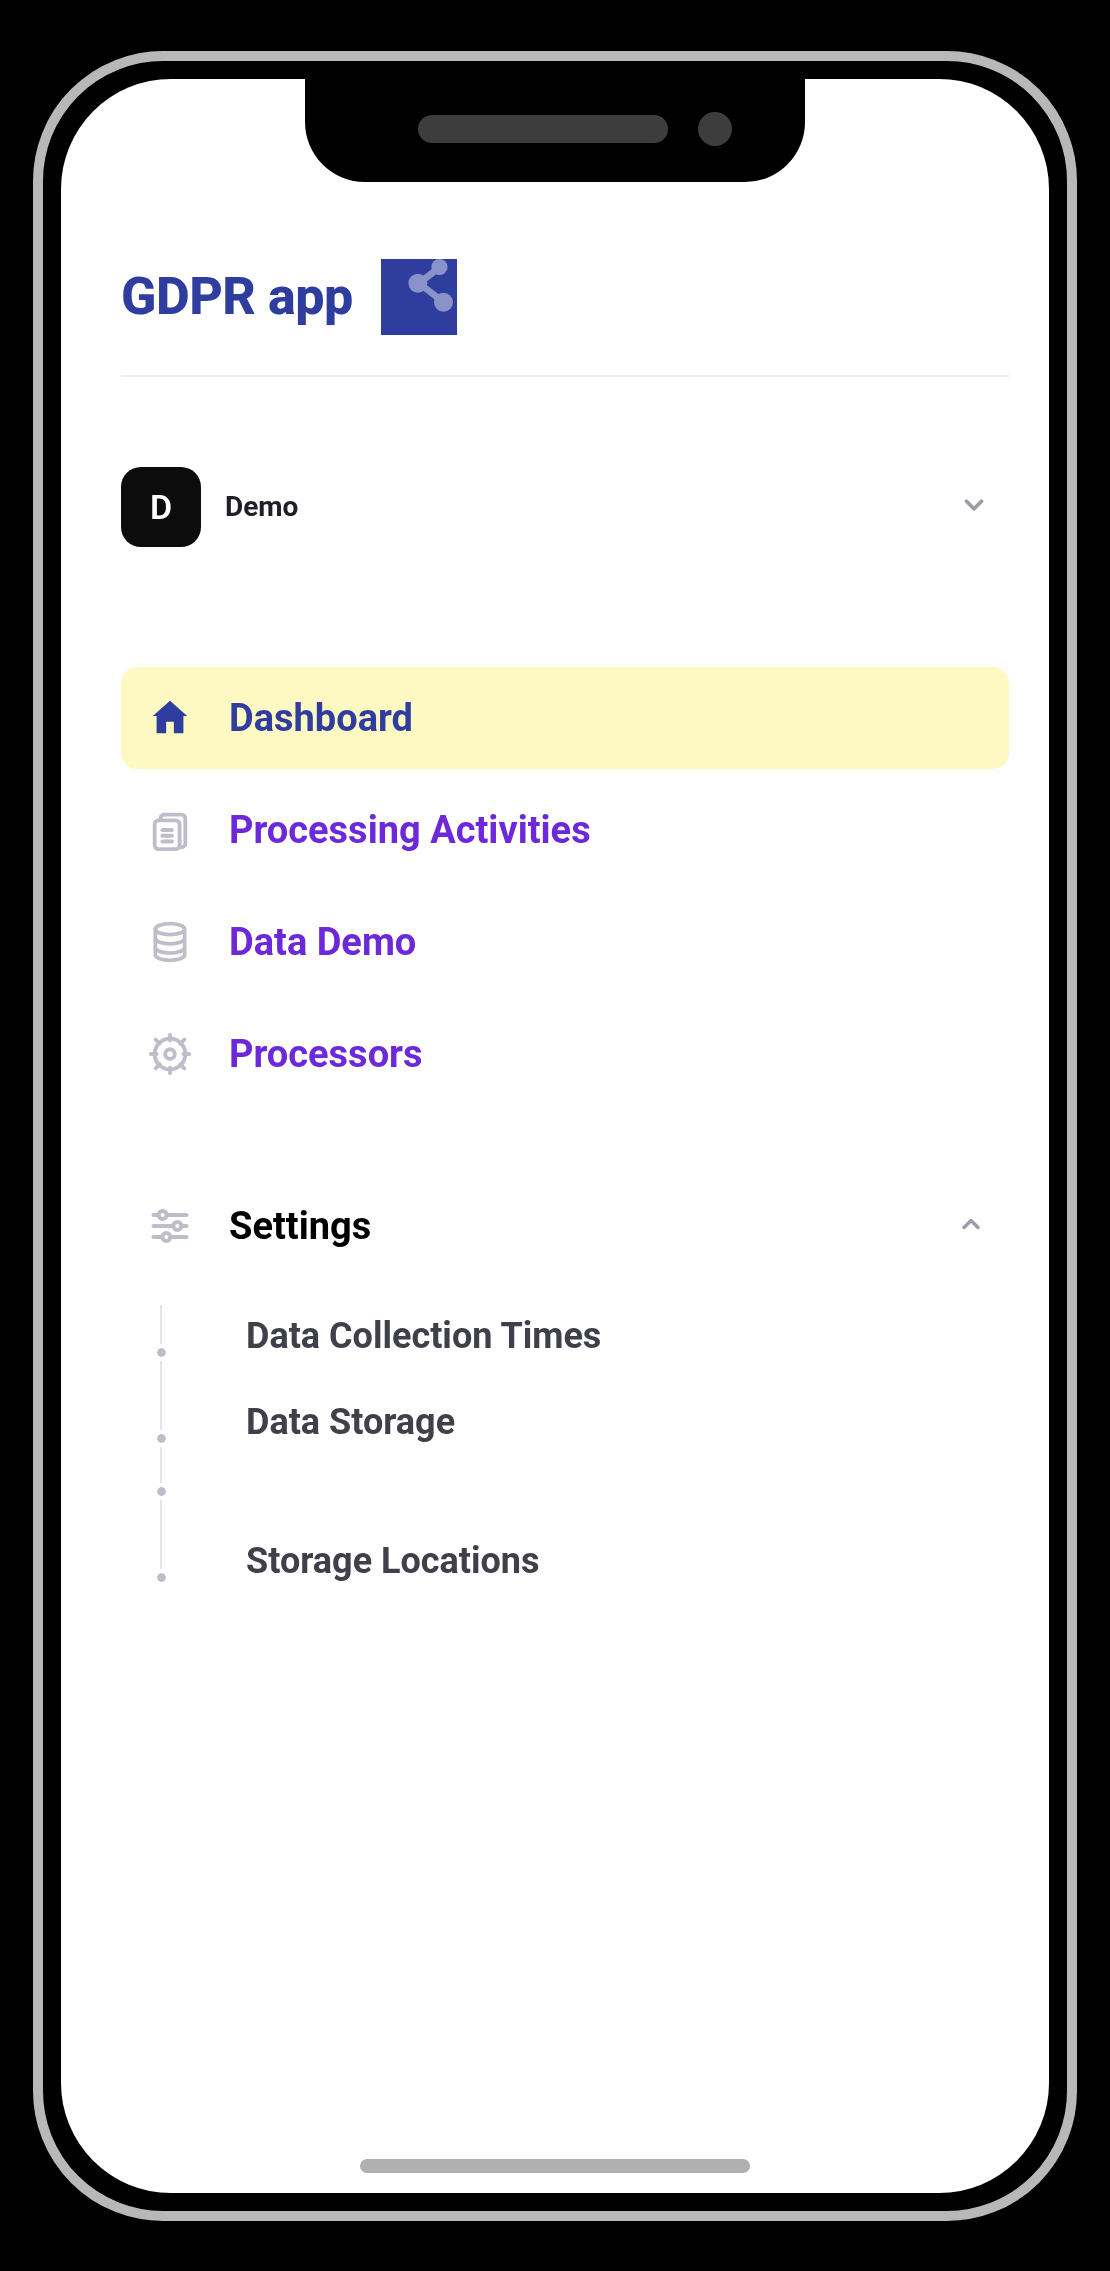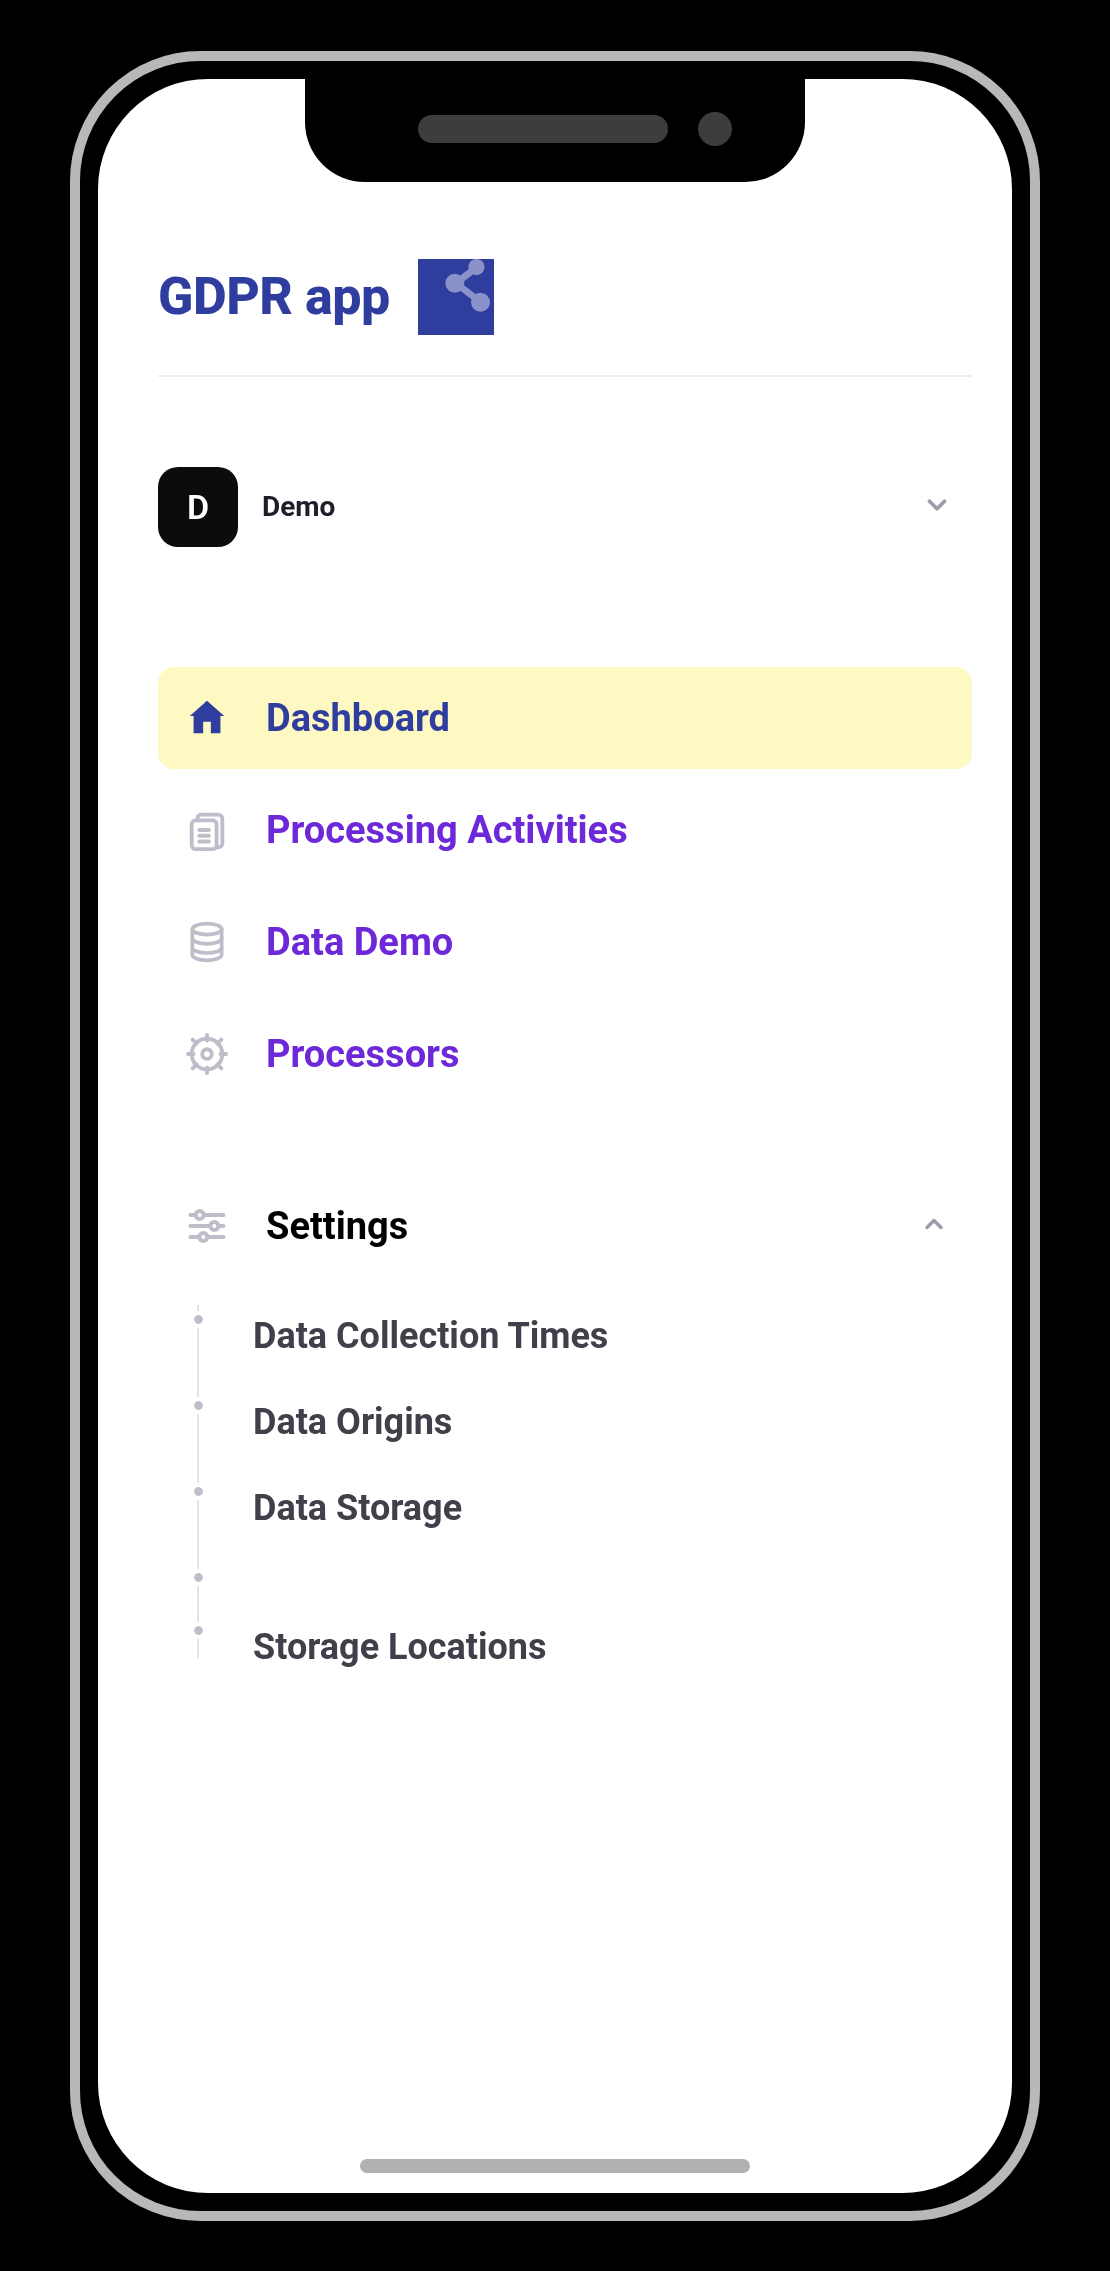--- a/index.html
+++ b/index.html
@@ -1,21 +1,21 @@
 <!DOCTYPE html>
 <html><head>
 <meta charset="utf-8">
 <style>
   * { box-sizing: border-box; margin: 0; padding: 0; }
   html, body { width: 1110px; height: 2271px; background: #000; font-family: -apple-system, BlinkMacSystemFont, "Segoe UI", Roboto, Helvetica, Arial, sans-serif; }
   .phone-frame {
     position: absolute;
     left: 50%; top: 50%;
     transform: translate(-50%, -50%);
-    width: 970px; height: 2170px;
+    width: 1044px; height: 2170px;
     border: 10px solid #b8b8b8;
     border-radius: 130px;
     background: #000;
     overflow: hidden;
   }
   .screen {
     position: absolute;
     inset: 18px;
     background: #fff;
     border-radius: 110px;
@@ -122,21 +122,21 @@
     margin-top: 36px;
     padding-left: 36px;
     position: relative;
   }
   .settings-line {
     position: absolute;
     left: 39px; top: 12px; bottom: 32px;
     width: 2px; background: #e4e4ea;
   }
   .settings-item {
-    display: flex; align-items: flex-start; gap: 50px;
+    display: flex; align-items: flex-end; gap: 80px;
     padding: 22px 0;
     cursor: pointer;
     position: relative;
   }
   .bullet {
     width: 9px; height: 9px; background: #bdbec9; border-radius: 50%;
     position: relative; z-index: 1;
     outline: 4px solid #fff;
   }
   .settings-item-label {
@@ -259,24 +259,20 @@
 
         <div class="settings-list">
           <div class="settings-line"></div>
 
           <div class="settings-item">
             <span class="bullet"></span>
             <span class="settings-item-label">Data Collection Times</span>
           </div>
           <div class="settings-item">
             <span class="bullet"></span>
-            <span class="settings-item-label">Data Origins</span>
-          </div>
-          <div class="settings-item">
-            <span class="bullet"></span>
             <span class="settings-item-label">Data Storage</span>
           </div>
           <div class="settings-item">
             <span class="bullet"></span>
           </div>
           <div class="settings-item">
             <span class="bullet"></span>
             <span class="settings-item-label">Storage Locations</span>
           </div>
         </div>

